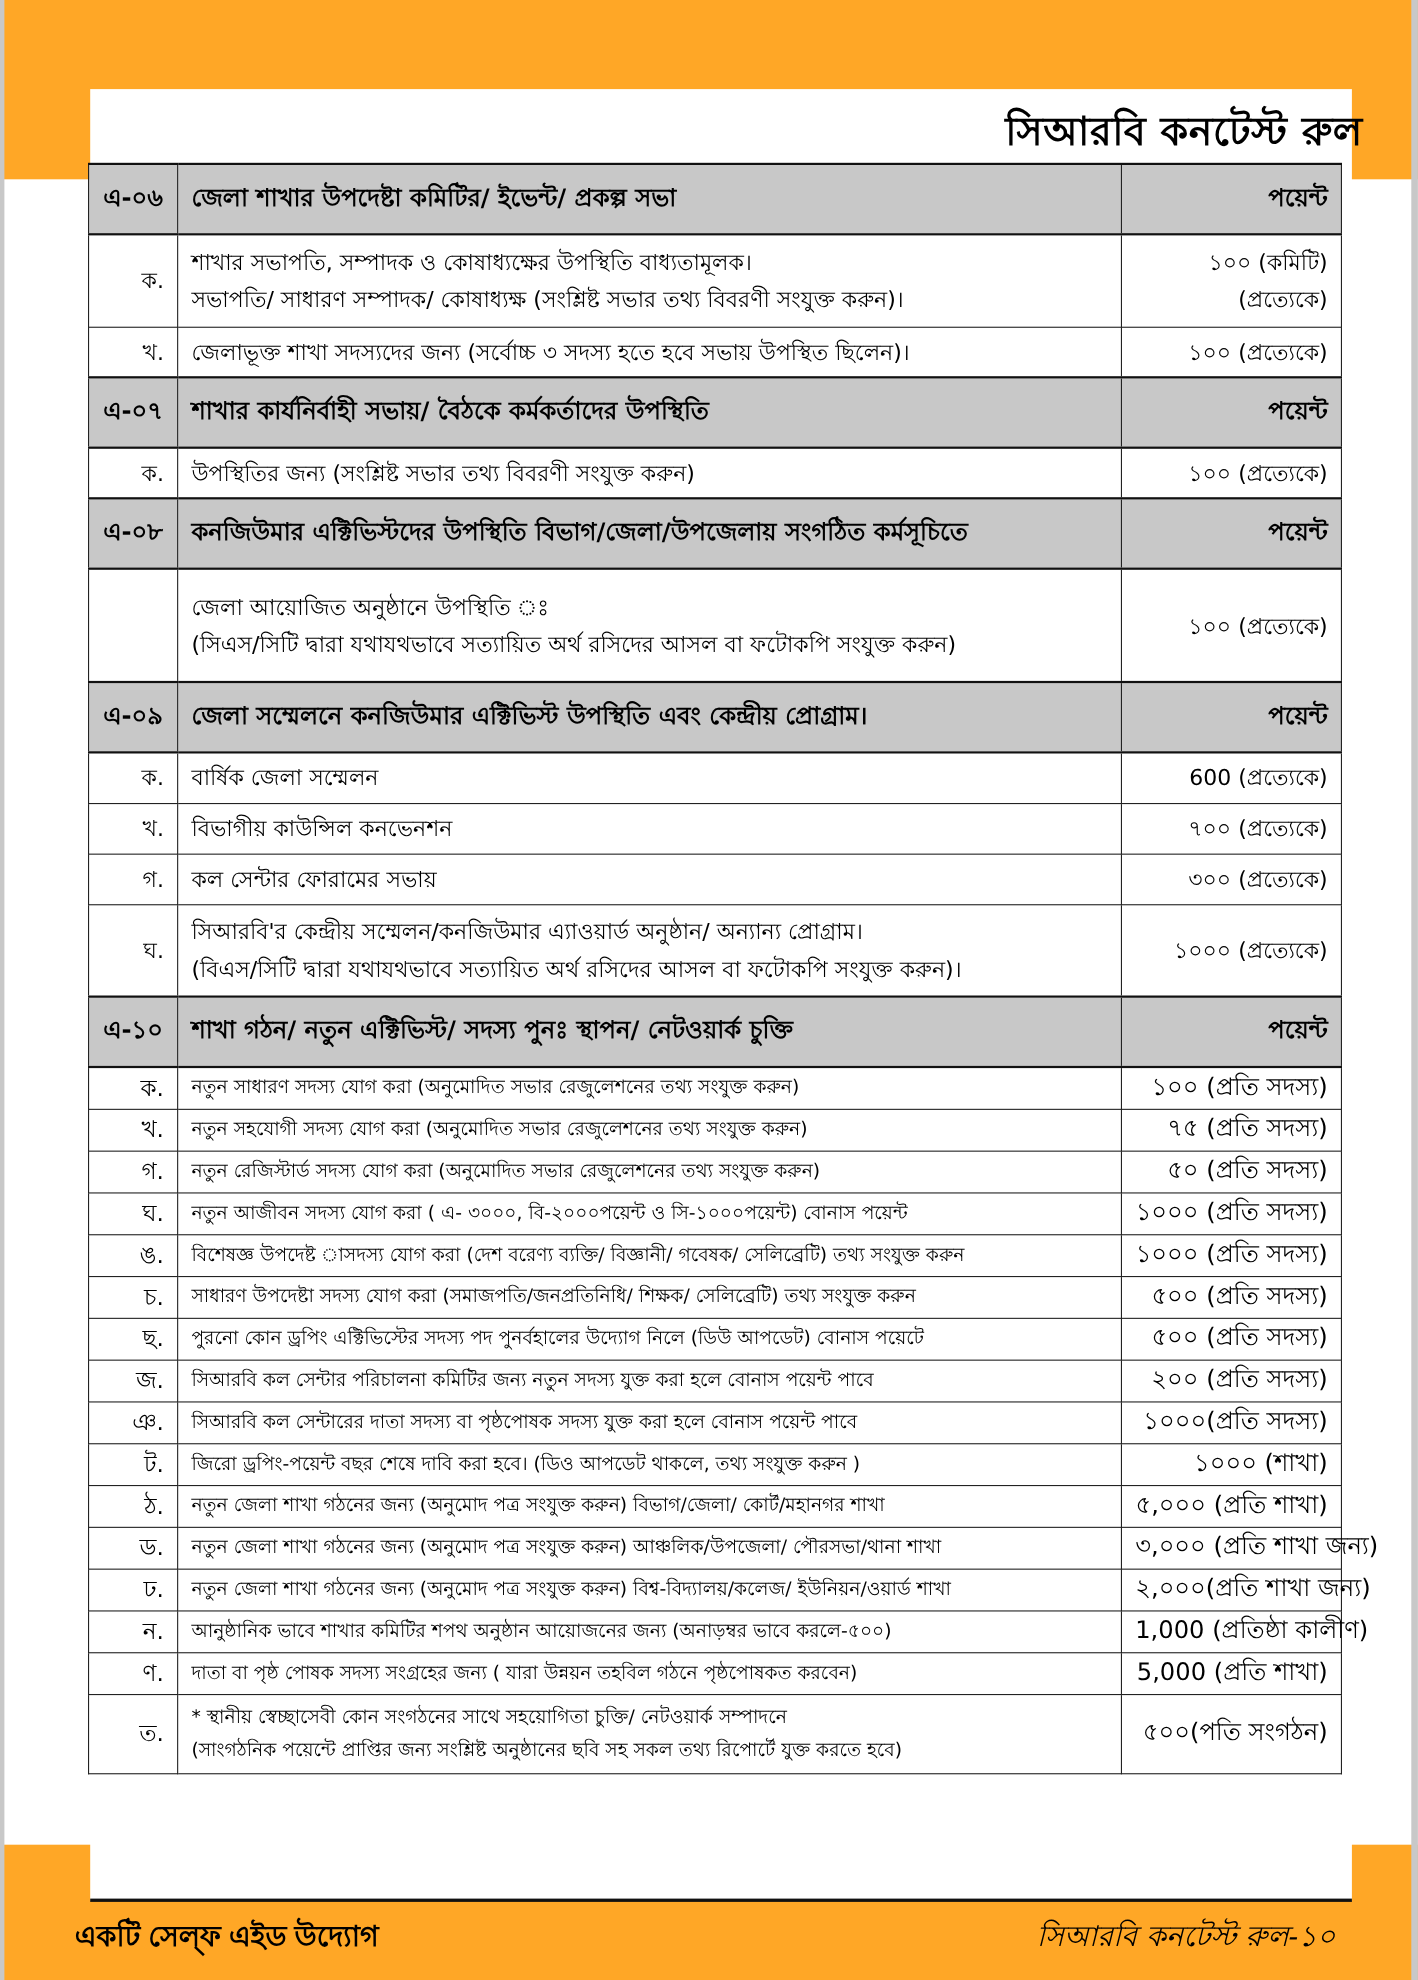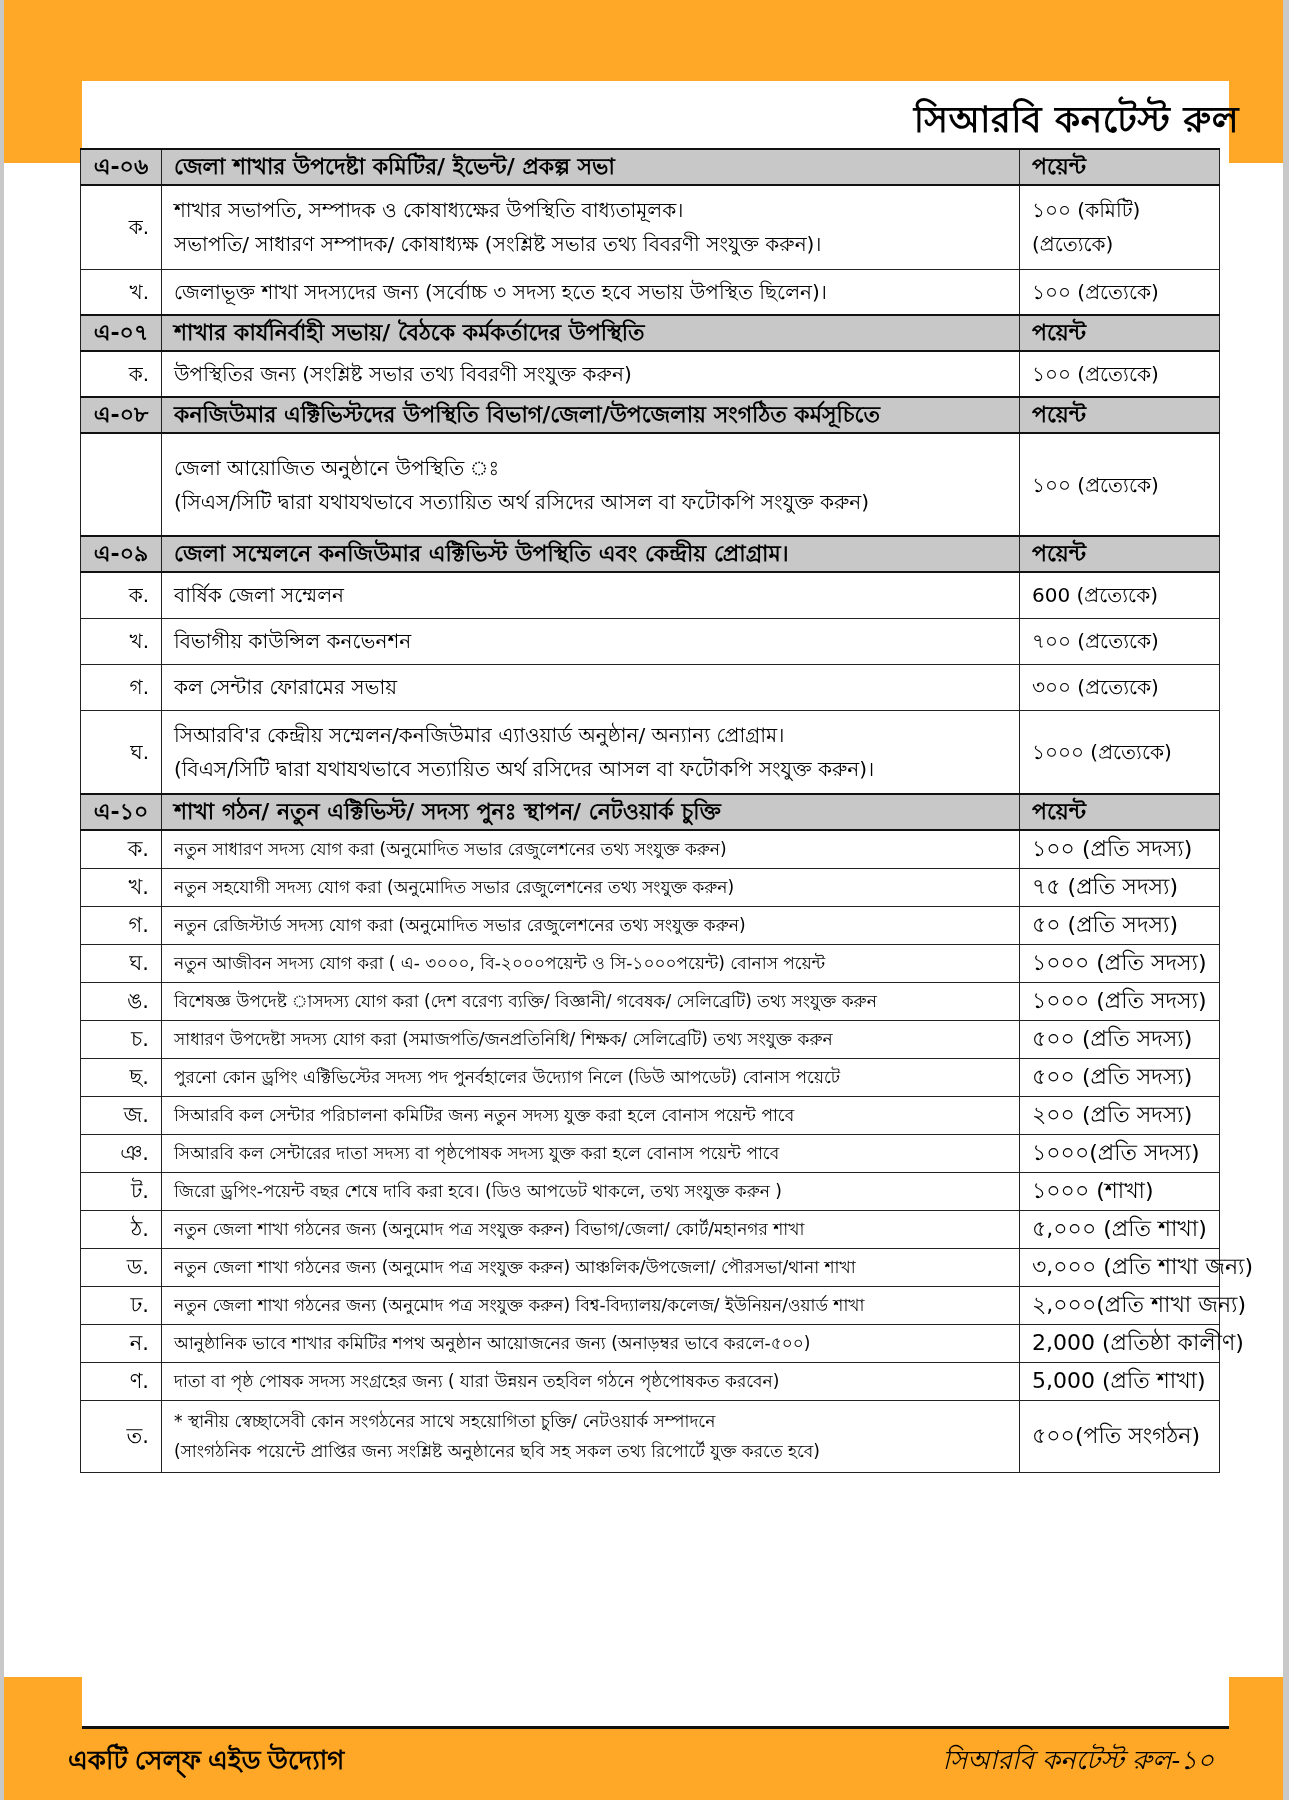--- a/index.html
+++ b/index.html
@@ -30,22 +30,22 @@
   }
   table.rules td {
     border: 1px solid #222; padding: 0 12px; vertical-align: middle;
     font-size: 20px; line-height: 34px;
   }
   table.rules tr.head td {
     background: #c8c8c8; font-weight: bold; font-size: 22px;
     border-top: 2px solid #111; border-bottom: 2px solid #111;
   }
   td.code { width: 68px; text-align: right; font-size: 22px; }
-  tr.head td.code { text-align: center; padding: 0 6px; }
-  td.pts { width: 175px; white-space: nowrap; }
+  tr.head td.code { text-align: center; padding: 14px 6px; }
+  td.pts { width: 175px; text-align: right; white-space: nowrap; }
   tr.head td.pts { }
   td.desc { white-space: nowrap; overflow: hidden; }
   tr.small td { font-size: 17px; line-height: 30px; }
   tr.small td.code { font-size: 21px; }
   tr.small td.pts { font-size: 22px; }
   .line { display: block; }
   .footer-left {
     position: absolute; left: 68px; top: 1740px;
     font-family: Liberation Sans, sans-serif; font-weight: bold; font-size: 26px;
   }
@@ -286,21 +286,21 @@
         <td class="pts">
           <span class="line">২,০০০(প্রতি শাখা জন্য)</span>
         </td>
       </tr>
       <tr class="small" style="height: 38px;">
         <td class="code">ন.</td>
         <td class="desc">
           <span class="line">আনুষ্ঠানিক ভাবে শাখার কমিটির শপথ অনুষ্ঠান আয়োজনের জন্য (অনাড়ম্বর ভাবে করলে-৫০০)</span>
         </td>
         <td class="pts">
-          <span class="line">2,000 (প্রতিষ্ঠা কালীণ)</span>
+          <span class="line">1,000 (প্রতিষ্ঠা কালীণ)</span>
         </td>
       </tr>
       <tr class="small" style="height: 38px;">
         <td class="code">ণ.</td>
         <td class="desc">
           <span class="line">দাতা বা পৃষ্ঠ পোষক সদস্য সংগ্রহের জন্য ( যারা উন্নয়ন তহবিল গঠনে পৃষ্ঠপোষকত করবেন)</span>
         </td>
         <td class="pts">
           <span class="line">5,000 (প্রতি শাখা)</span>
         </td>

